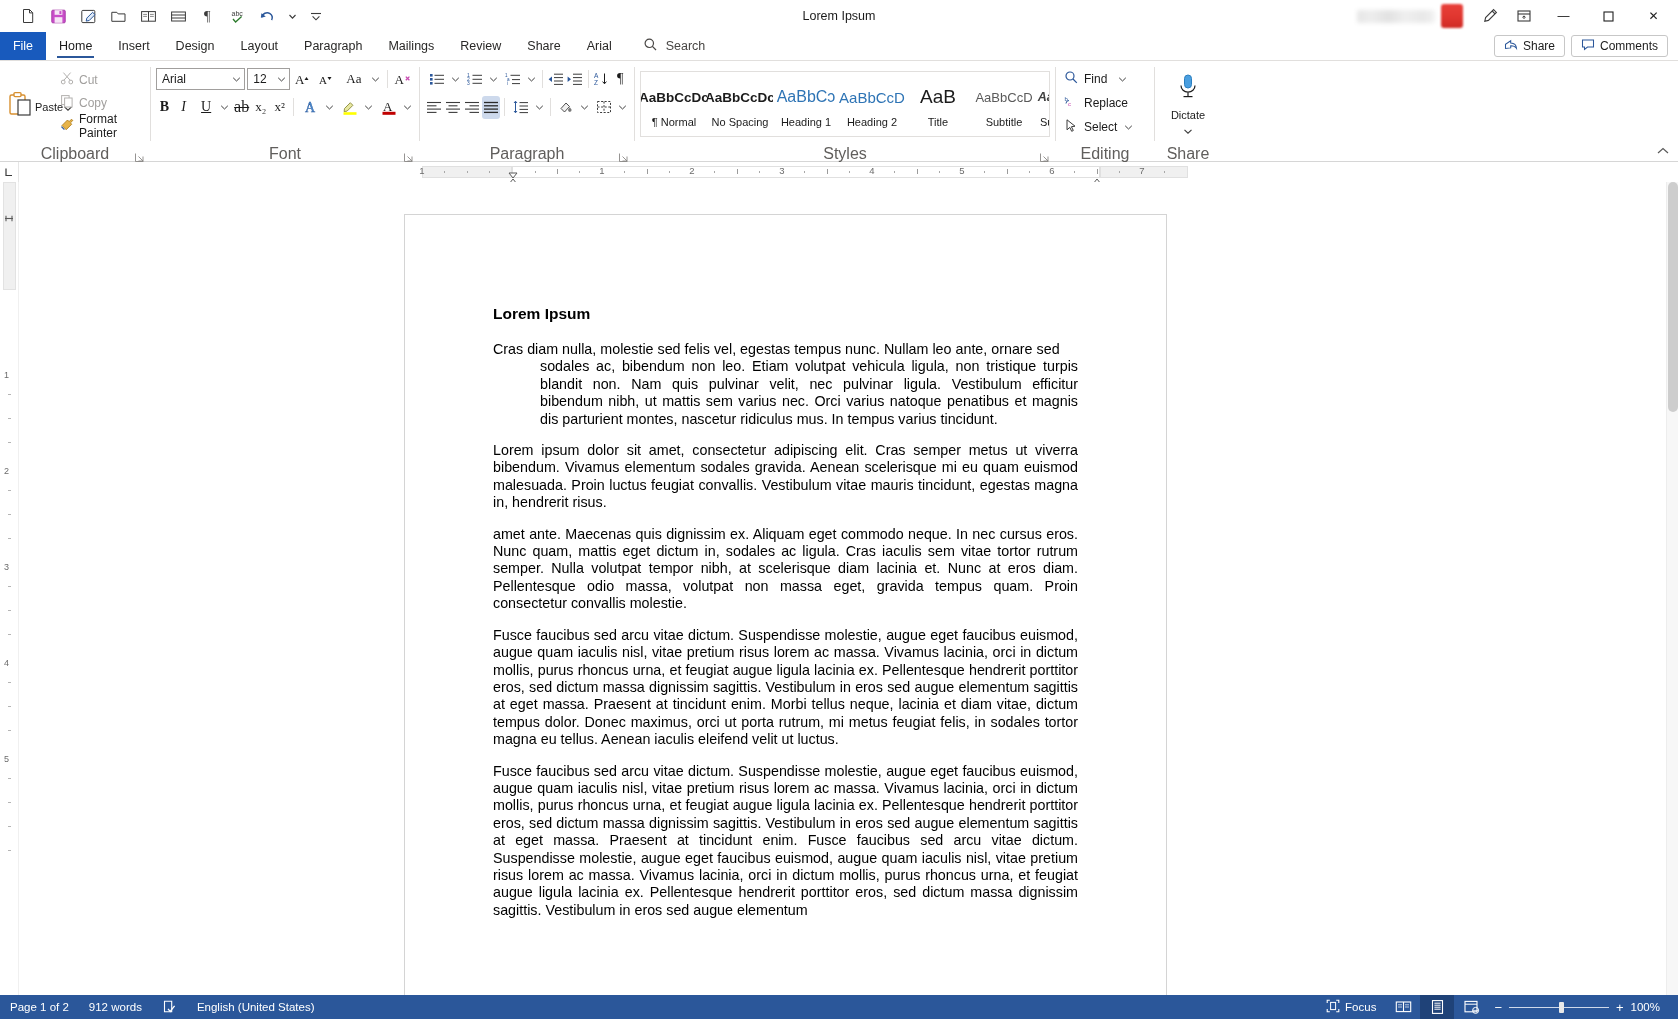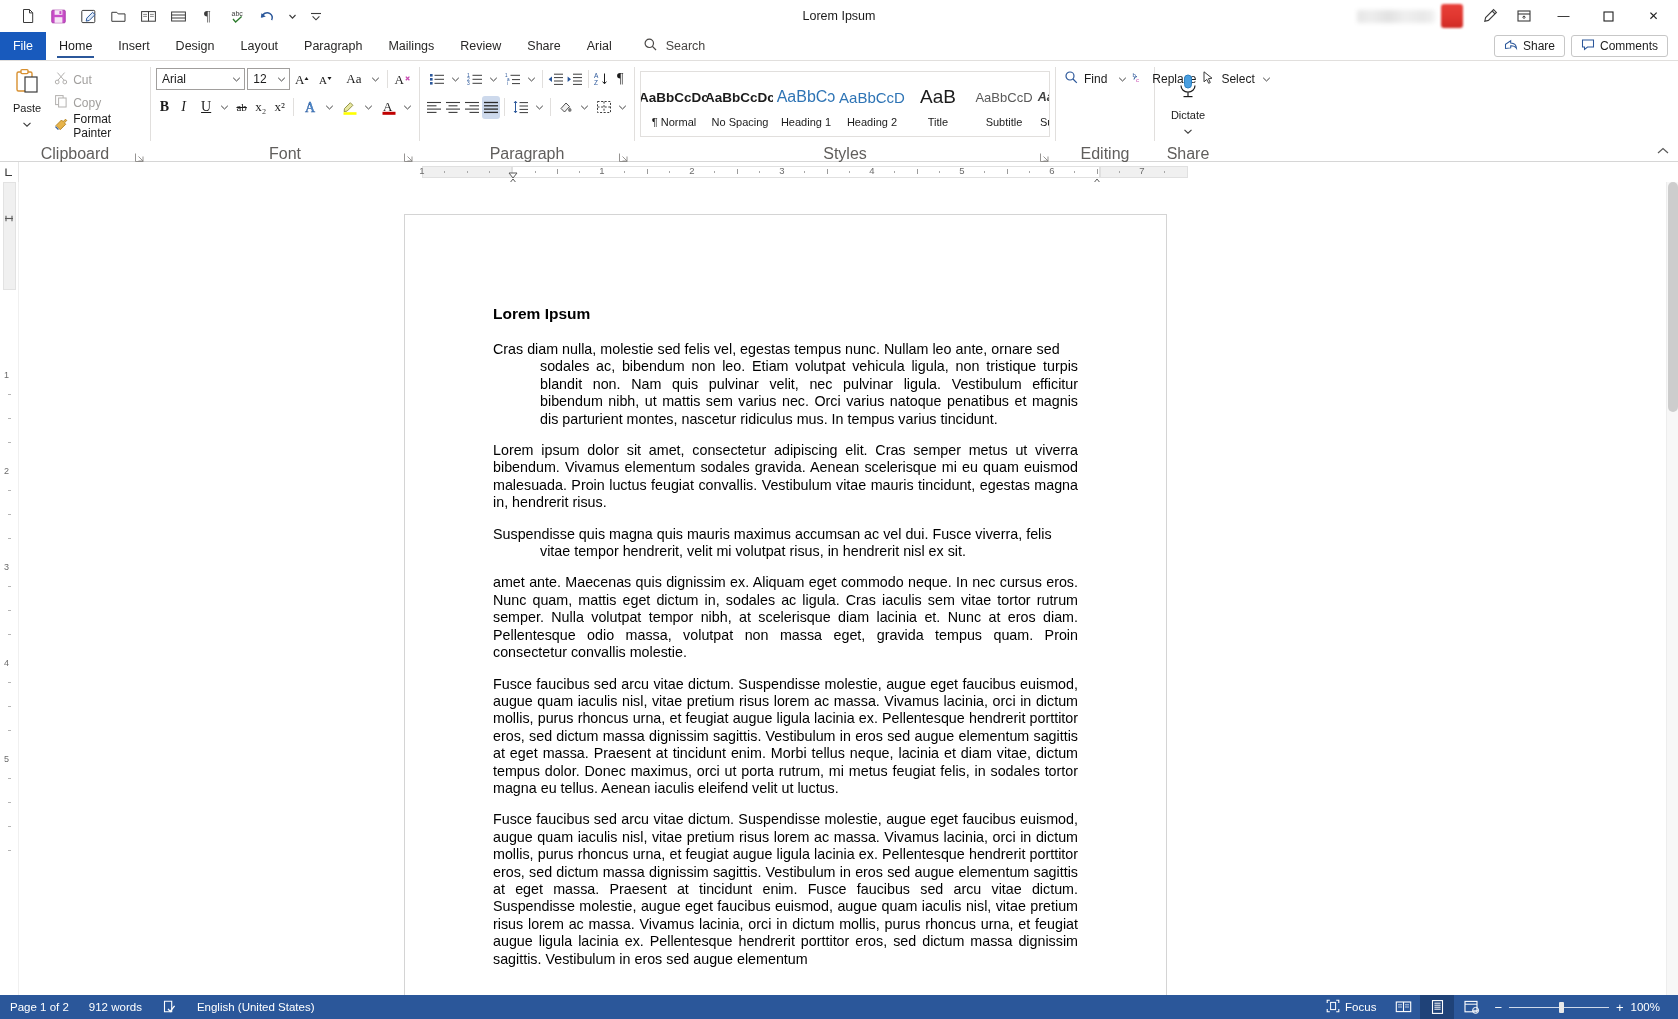--- a/index.html
+++ b/index.html
@@ -107,21 +107,21 @@
   }
   .grp-sep { width:1px; background:#e1dfdd; margin: 6px 0 20px 0; flex:0 0 1px; }
   .dlg-launcher {
     position:absolute; right: 4px; bottom: 1px; width:12px; height:12px;
     cursor:pointer;
   }
 
   
   .clip { width: 150px; }
   .paste-col {
-    width: 50px; display:flex; flex-direction:column; align-items:center;
+    width: 50px; display:flex; flex-direction:row; align-items:center;
     cursor:pointer; border-radius:3px; padding-top:2px;
   }
   .paste-lbl { font-size: 11px; color:#1b1b1b; margin-top:1px; }
   .clip-col { display:flex; flex-direction:column; justify-content:flex-start; padding-top:4px; gap:2px;}
   .clip-item {
     display:flex; align-items:center; gap:5px; height:21px; padding: 0 5px;
     font-size: 12px; border-radius:3px; cursor:pointer;
   }
   .clip-item.dim { color:#a19f9d; }
   .clip-item.on { color:#1b1b1b; }
@@ -539,21 +539,21 @@
             <div class="ibtn">
               <span style="text-decoration:underline;font-family:'Liberation Serif',serif;font-size:14px;">U</span>
             </div>
             <div class="caret-btn">
               <svg width="9" height="7" viewBox="0 0 9 7">
                   <path d="M1.2 1.8l3.3 3.2 3.3-3.2" fill="none" stroke="#3b3b3b" stroke-width="1"></path>
                 </svg>
             </div>
           </div>
           <div class="ibtn">
-            <span style="text-decoration:line-through;font-family:'Liberation Serif',serif;font-size:11px;">ab</span>
+            <span style="text-decoration:line-through;font-family:'Liberation Serif',serif;font-size:16px;">ab</span>
           </div>
           <div class="ibtn">
             <span style="font-family:'Liberation Serif',serif;font-size:13px;">x₂</span>
           </div>
           <div class="ibtn">
             <span style="font-family:'Liberation Serif',serif;font-size:13px;">x²</span>
           </div>
           <div class="vsep"></div>
           <div class="split">
             <div class="ibtn">
@@ -818,21 +818,21 @@
       <div class="dlg-launcher">
         <svg width="11" height="11" viewBox="0 0 11 11">
             <path d="M1.5 1.5v8h8" fill="none" stroke="#8a8886" stroke-width="0.9"></path>
             <path d="M4.5 4.5l4.5 4.5M9 4.5v4.5H4.5" fill="none" stroke="#8a8886" stroke-width="0.9"></path>
           </svg>
       </div>
     </div>
     <div class="grp-sep"></div>
 
     <div class="grp editgrp">
-      <div class="grp-body" style="flex-direction:row; padding-top:7px; gap:2px;">
+      <div class="grp-body" style="flex-direction:column; padding-top:7px; gap:2px;">
         <div class="edit-item">
           <span>
             <svg width="15" height="15" viewBox="0 0 15 15">
                 <circle cx="6" cy="6" r="4" fill="none" stroke="#2b579a" stroke-width="1.2"></circle>
                 <line x1="9" y1="9" x2="12.8" y2="12.8" stroke="#2b579a" stroke-width="1.2"></line>
               </svg>
           </span>
           <span>Find</span>
           <span style="margin-left:6px;">
             <svg width="9" height="7" viewBox="0 0 9 7">
@@ -1000,24 +1000,20 @@
         <div class="page-inner">
           <div class="doc-title">Lorem Ipsum</div>
 
           <div class="para hang">
             <span class="firstline">Cras diam nulla, molestie sed felis vel, egestas tempus nunc. Nullam leo ante, ornare sed</span>
             <span class="hangbody">sodales ac, bibendum non leo. Etiam volutpat vehicula ligula, non tristique turpis blandit non. Nam quis pulvinar velit, nec pulvinar ligula. Vestibulum efficitur bibendum nibh, ut mattis sem varius nec. Orci varius natoque penatibus et magnis dis parturient montes, nascetur ridiculus mus. In tempus varius tincidunt.</span>
           </div>
 
           <div class="para">Lorem ipsum dolor sit amet, consectetur adipiscing elit. Cras semper metus ut viverra bibendum. Vivamus elementum sodales gravida. Aenean scelerisque mi eu quam euismod malesuada. Proin luctus feugiat convallis. Vestibulum vitae mauris tincidunt, egestas magna in, hendrerit risus.</div>
 
-          <div class="para hang">
-            <span class="firstline">Suspendisse quis magna quis mauris maximus accumsan ac vel dui. Fusce viverra, felis</span>
-            <span class="hangbody" style="text-align:left;">vitae tempor hendrerit, velit mi volutpat risus, in hendrerit nisl ex sit.</span>
-          </div>
 
           <div class="para">amet ante. Maecenas quis dignissim ex. Aliquam eget commodo neque. In nec cursus eros. Nunc quam, mattis eget dictum in, sodales ac ligula. Cras iaculis sem vitae tortor rutrum semper. Nulla volutpat tempor nibh, at scelerisque diam lacinia et. Nunc at eros diam. Pellentesque odio massa, volutpat non massa eget, gravida tempus quam. Proin consectetur convallis molestie.</div>
           <div class="para">Fusce faucibus sed arcu vitae dictum. Suspendisse molestie, augue eget faucibus euismod, augue quam iaculis nisl, vitae pretium risus lorem ac massa. Vivamus lacinia, orci in dictum mollis, purus rhoncus urna, et feugiat augue ligula lacinia ex. Pellentesque hendrerit porttitor eros, sed dictum massa dignissim sagittis. Vestibulum in eros sed augue elementum sagittis at eget massa. Praesent at tincidunt enim. Morbi tellus neque, lacinia et diam vitae, dictum tempus dolor. Donec maximus, orci ut porta rutrum, mi metus feugiat felis, in sodales tortor magna eu tellus. Aenean iaculis eleifend velit ut luctus.</div>
           <div class="para">Fusce faucibus sed arcu vitae dictum. Suspendisse molestie, augue eget faucibus euismod, augue quam iaculis nisl, vitae pretium risus lorem ac massa. Vivamus lacinia, orci in dictum mollis, purus rhoncus urna, et feugiat augue ligula lacinia ex. Pellentesque hendrerit porttitor eros, sed dictum massa dignissim sagittis. Vestibulum in eros sed augue elementum sagittis at eget massa. Praesent at tincidunt enim. Fusce faucibus sed arcu vitae dictum. Suspendisse molestie, augue eget faucibus euismod, augue quam iaculis nisl, vitae pretium risus lorem ac massa. Vivamus lacinia, orci in dictum mollis, purus rhoncus urna, et feugiat augue ligula lacinia ex. Pellentesque hendrerit porttitor eros, sed dictum massa dignissim sagittis. Vestibulum in eros sed augue elementum</div>
         </div>
       </div>
       <div class="vscroll">
         <div class="vthumb"></div>
       </div>
     </div>

